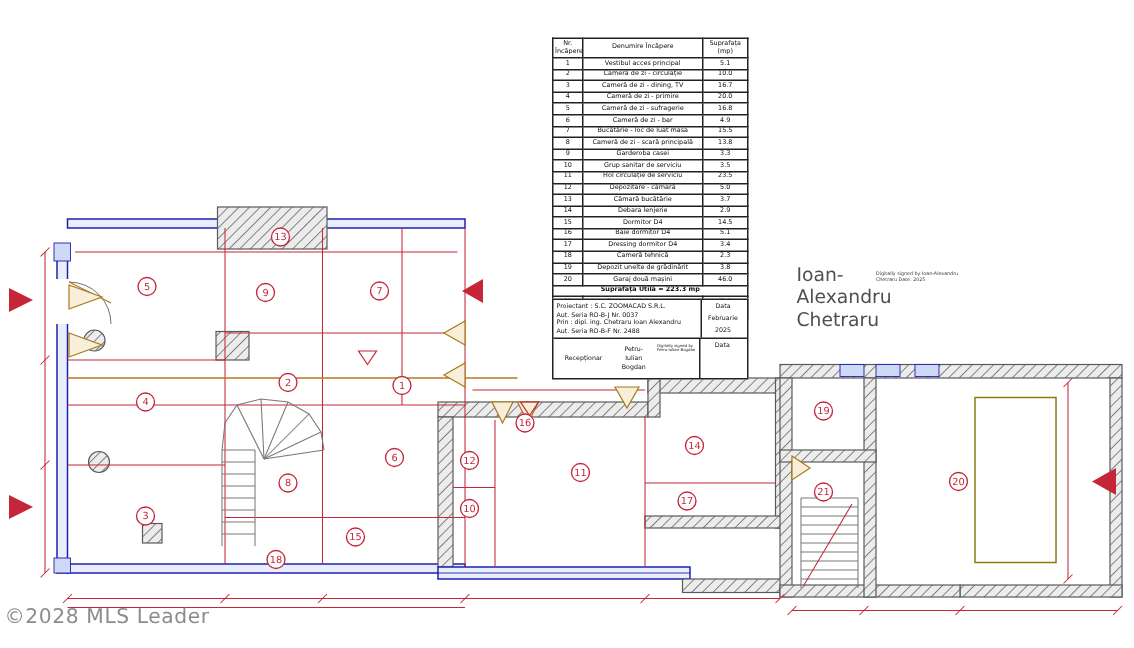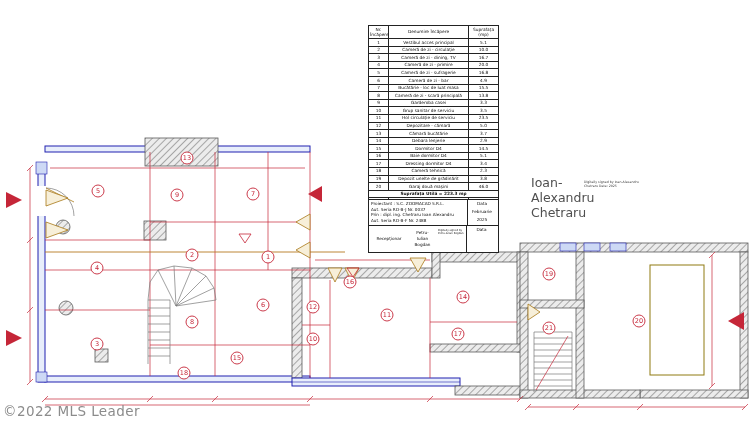--- a/index.html
+++ b/index.html
@@ -443,15 +443,15 @@
         <div>Data</div>
       </div>
     </div>
   </div>
 
   <div id="signature">
     <div class="sig-name">Ioan-Alexandru Chetraru</div>
     <div class="sig-details">Digitally signed by Ioan-Alexandru Chetraru Date: 2025</div>
   </div>
 
-  <div id="watermark">©2022 MLS Leader</div>
+  <div id="watermark">©2028 MLS Leader</div>
 
 </div>
 
 </body></html>

